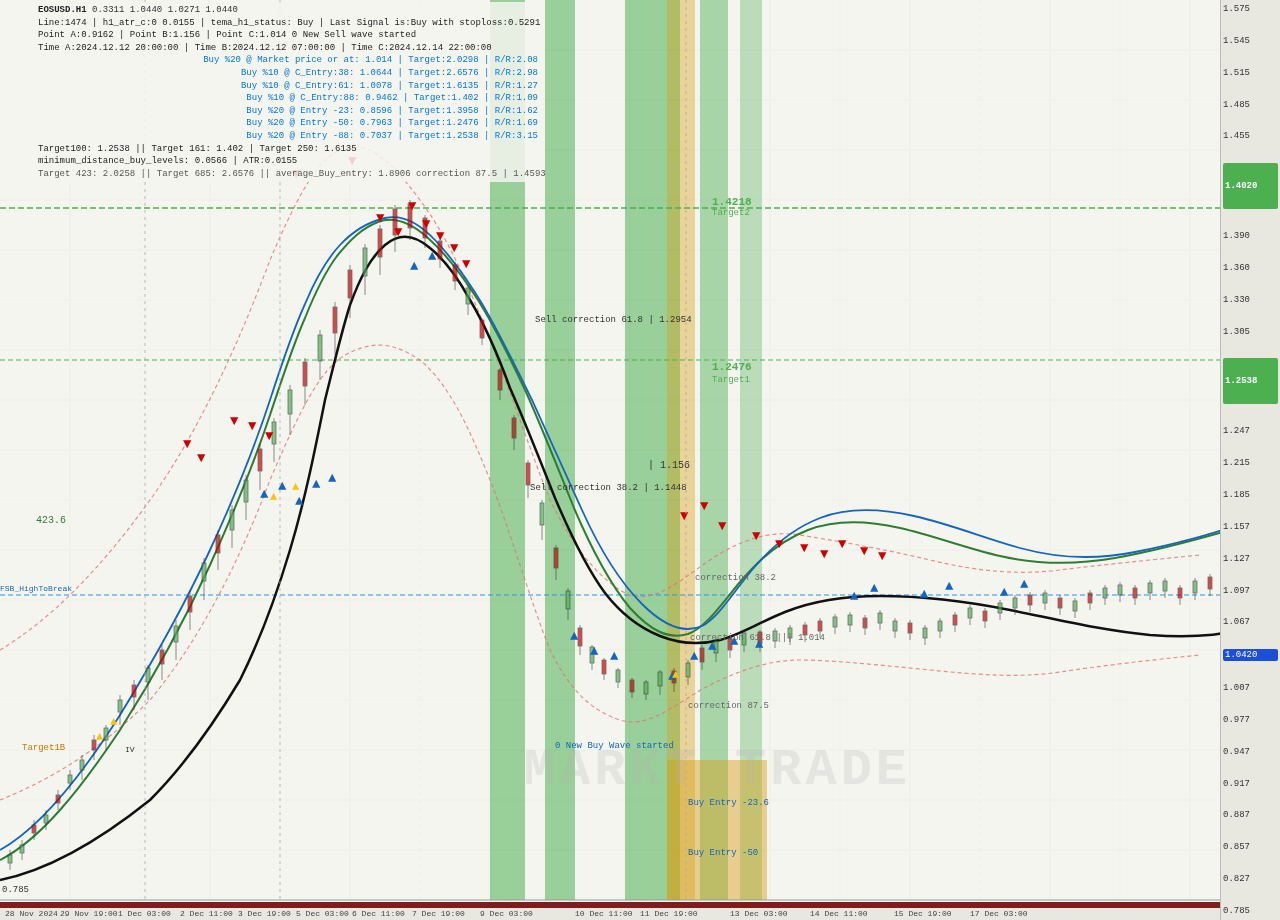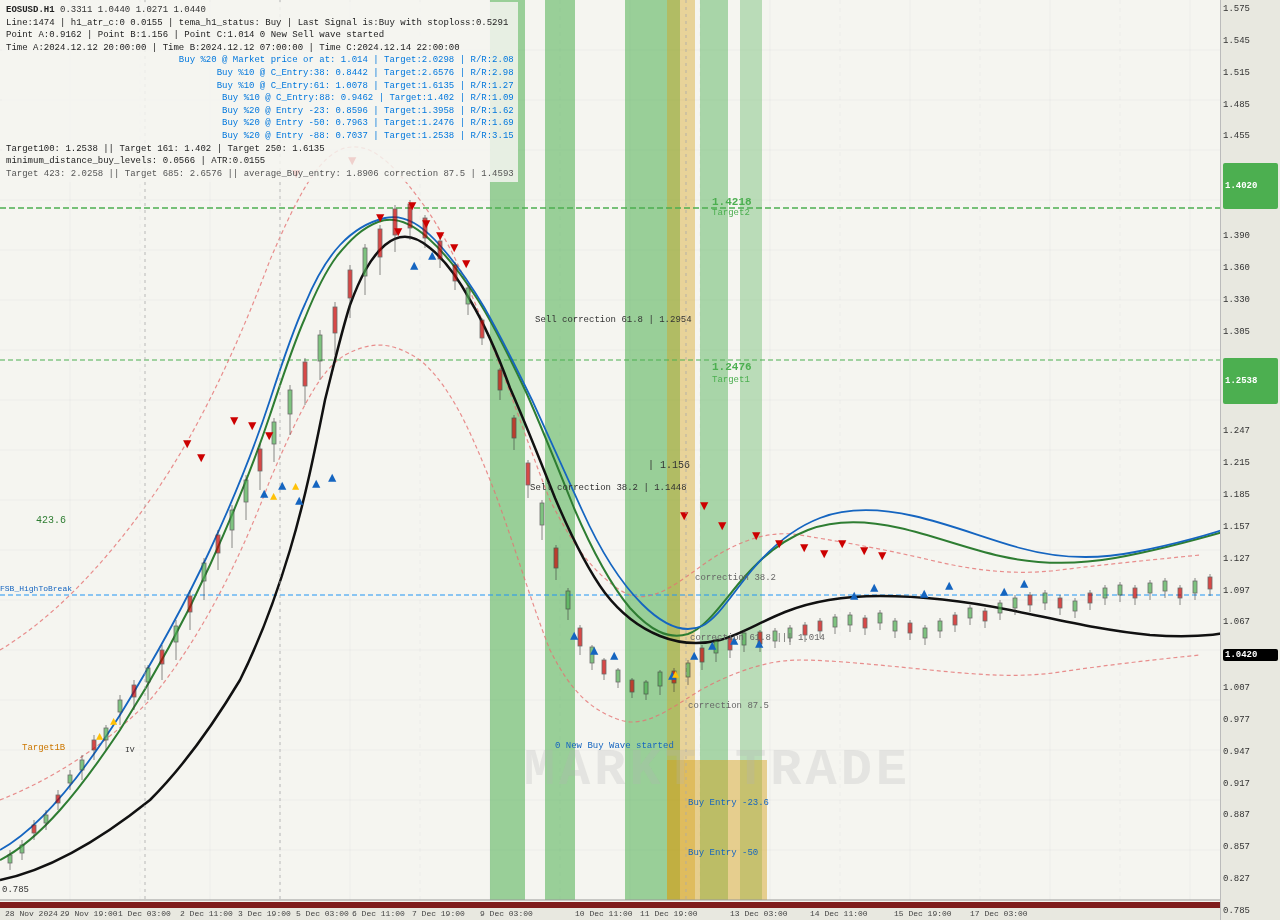--- a/index.html
+++ b/index.html
@@ -23,21 +23,21 @@
       top: 2px;
       left: 2px;
       font-size: 9px;
       color: #222;
       line-height: 1.4;
       z-index: 10;
       background: rgba(245,245,240,0.85);
       padding: 2px 4px;
       max-width: 540px;
     }
-    .info-row { white-space: nowrap; }
+    .info-row { white-space: nowrap; margin-left: 32px; }
     .buy-label { color: #0077dd; text-align: right; }
     
     #price-axis {
       position: absolute;
       top: 0; right: 0;
       width: 60px;
       height: 920px;
       background: #e8e8e0;
       border-left: 1px solid #bbb;
       display: flex;
@@ -51,25 +51,24 @@
       text-align: left;
     }
     .price-tick.highlight-green {
       background: #4caf50;
       color: white;
       padding: 18px 2px;
       border-radius: 2px;
       font-weight: bold;
     }
     .price-tick.highlight-blue {
-      background: #000000;
+      background: #1d4ed8;
       color: white;
       padding: 1px 2px;
       border-radius: 2px;
-      font-weight: bold;
     }
     
     #watermark {
       position: absolute;
       bottom: 120px;
       left: 50%;
       transform: translateX(-30%);
       font-size: 52px;
       font-weight: bold;
       color: rgba(180,180,180,0.25);
@@ -109,21 +108,21 @@
 
   <div id="info-panel">
     <div class="info-row">
       <span style="font-weight:bold">EOSUSD.H1</span>
       <span style="color:#333"> 0.3311  1.0440  1.0271  1.0440</span>
     </div>
     <div class="info-row">Line:1474 | h1_atr_c:0 0.0155 | tema_h1_status: Buy | Last Signal is:Buy with stoploss:0.5291</div>
     <div class="info-row">Point A:0.9162 | Point B:1.156 | Point C:1.014   0 New Sell wave started</div>
     <div class="info-row">Time A:2024.12.12 20:00:00 | Time B:2024.12.12 07:00:00 | Time C:2024.12.14 22:00:00</div>
     <div class="info-row buy-label">Buy %20 @ Market price or at:  1.014  | Target:2.0298 | R/R:2.08</div>
-    <div class="info-row buy-label">Buy %10 @ C_Entry:38:  0.8442  | Target:2.6576 | R/R:2.98</div>
+    <div class="info-row buy-label">Buy %10 @ C_Entry:38:  1.0644  | Target:2.6576 | R/R:2.98</div>
     <div class="info-row buy-label">Buy %10 @ C_Entry:61:  1.0078  | Target:1.6135 | R/R:1.27</div>
     <div class="info-row buy-label">Buy %10 @ C_Entry:88:  0.9462  | Target:1.402  | R/R:1.09</div>
     <div class="info-row buy-label">Buy %20 @ Entry -23:  0.8596  | Target:1.3958 | R/R:1.62</div>
     <div class="info-row buy-label">Buy %20 @ Entry -50:  0.7963  | Target:1.2476 | R/R:1.69</div>
     <div class="info-row buy-label">Buy %20 @ Entry -88:  0.7037  | Target:1.2538 | R/R:3.15</div>
     <div class="info-row">Target100:  1.2538 || Target 161:  1.402  | Target 250:  1.6135</div>
     <div class="info-row">minimum_distance_buy_levels: 0.0566  | ATR:0.0155</div>
     <div class="info-row" style="color:#555">Target 423:  2.0258  || Target 685:  2.6576  || average_Buy_entry: 1.8906  correction 87.5 | 1.4593</div>
   </div>
 

